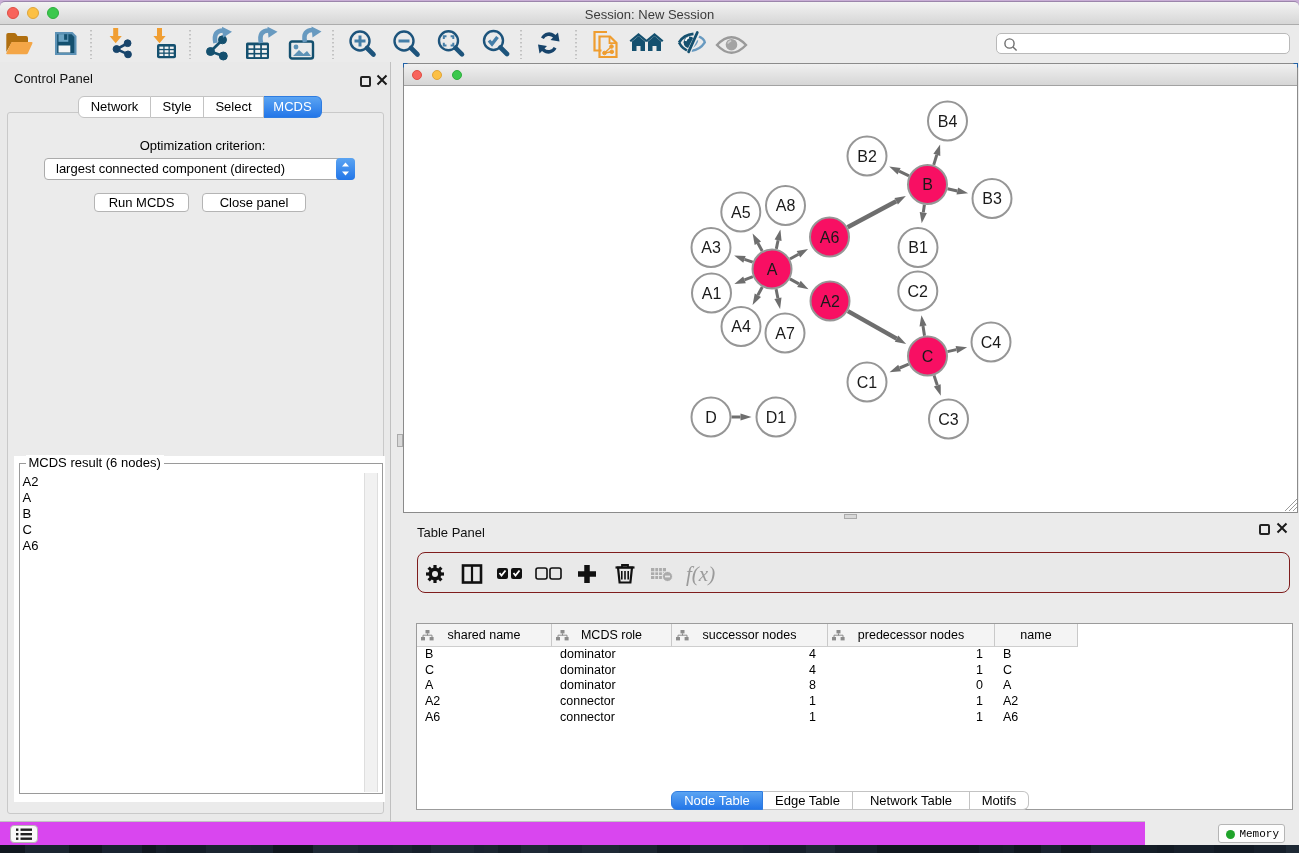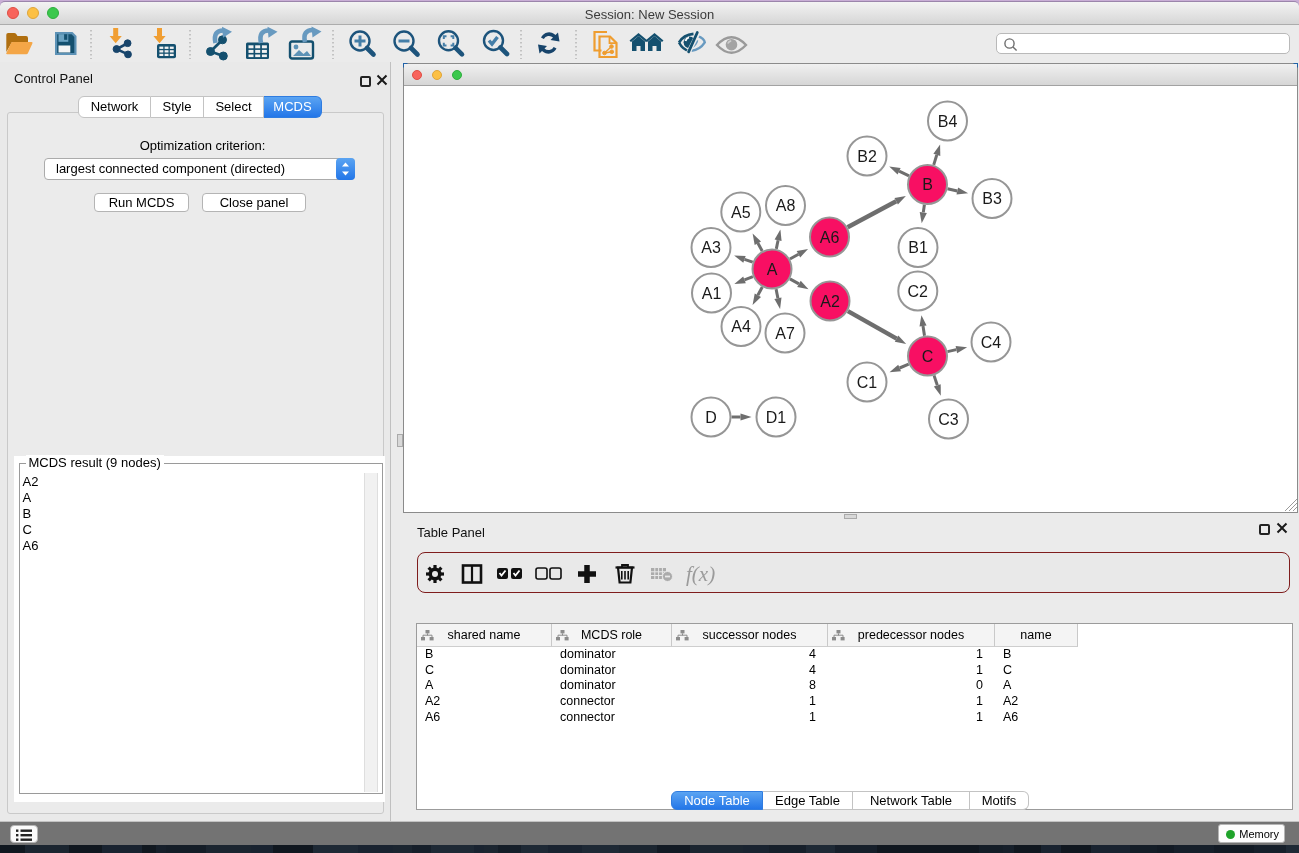--- a/index.html
+++ b/index.html
@@ -73,21 +73,21 @@
   position:relative; text-align:center; line-height:22px; }
 .thcell .hico { position:absolute; left:4px; top:6px; }
 .trow { display:flex; height:15.7px; line-height:15.7px; font-size:12.5px; }
 .tcell { padding:0 8px; }
 .tcell.num { text-align:right; padding-right:12px; }
 
 .btabs { position:absolute; font-size:13px; display:flex; }
 .btabs .tab { height:19px; line-height:17px; }
 
 
-#statusbar { left:0; top:821px; width:1299px; height:24px; background:#737373; border-top:1px solid #c2c2c2; }
+#statusbar { left:0; top:821px; width:1145px; height:24px; background:#d946ef; border-top:1px solid #c2c2c2;font-family:Liberation Mono, monospace; }
 #listbtn { position:absolute; left:10px; top:3px; width:28px; height:18px; background:#fafafa;
   border:1px solid #b5b5b5; border-radius:4px; text-align:center; padding-top:2px; }
 #membtn { position:absolute; left:1218px; top:2px; width:67px; height:19px; background:#fdfdfd;
   border:1px solid #b5b5b5; border-radius:3px; font-size:11px; line-height:18px; text-align:right; padding-right:5px; color:#000; }
 #membtn .dot { position:absolute; left:7px; top:5px; width:9px; height:9px; border-radius:50%; background:#1fa32a; }
 #divh { left:397px; top:434px; width:6px; height:13px; background:#d8d8d8; border:1px solid #aaa; }
 #divv { left:844px; top:514px; width:13px; height:5px; background:#d8d8d8; border:1px solid #aaa; }
 #deskBottom { left:0; top:845px; width:1299px; height:8px; background:#1a2430; overflow:hidden; }
 #deskBottom i { position:absolute; top:0; height:8px; }
 </style>
@@ -278,21 +278,21 @@
     <div id="combo">largest connected component (directed)<span class="step"><svg width="19" height="22" viewBox="0 0 19 22">
             <path d="M9.5,4.5 l3.5,4 h-7 z" fill="#fff"></path>
             <path d="M9.5,17.5 l3.5,-4 h-7 z" fill="#fff"></path>
           </svg></span></div>
     <div id="optlabel">Optimization criterion:</div>
     <div class="btn" style="left:86px; top:80px; width:95px;">Run MCDS</div>
     <div class="btn" style="left:194px; top:80px; width:104px;">Close panel</div>
     <div id="reswhite">
       <div class="sb"></div>
       <div id="grpborder">
-          <div id="grplabel">MCDS result (9 nodes)</div>
+          <div id="grplabel">MCDS result (6 nodes)</div>
         </div>
       <div class="item" style="top:18px;">A2</div>
       <div class="item" style="top:34px;">A</div>
       <div class="item" style="top:50px;">B</div>
       <div class="item" style="top:66px;">C</div>
       <div class="item" style="top:82px;">A6</div>
     </div>
   </div>
 </div>
 

